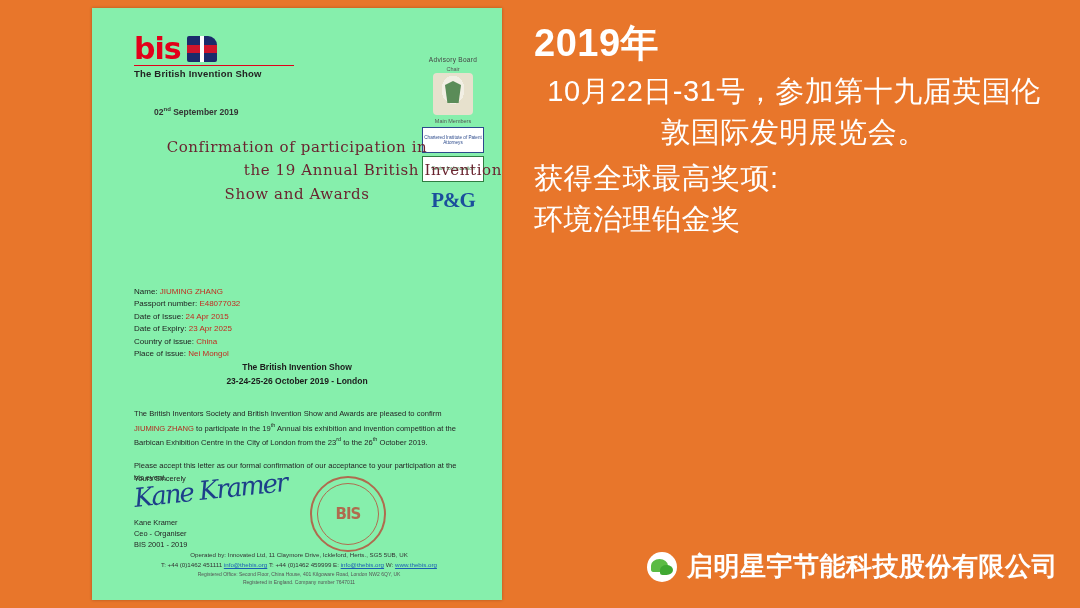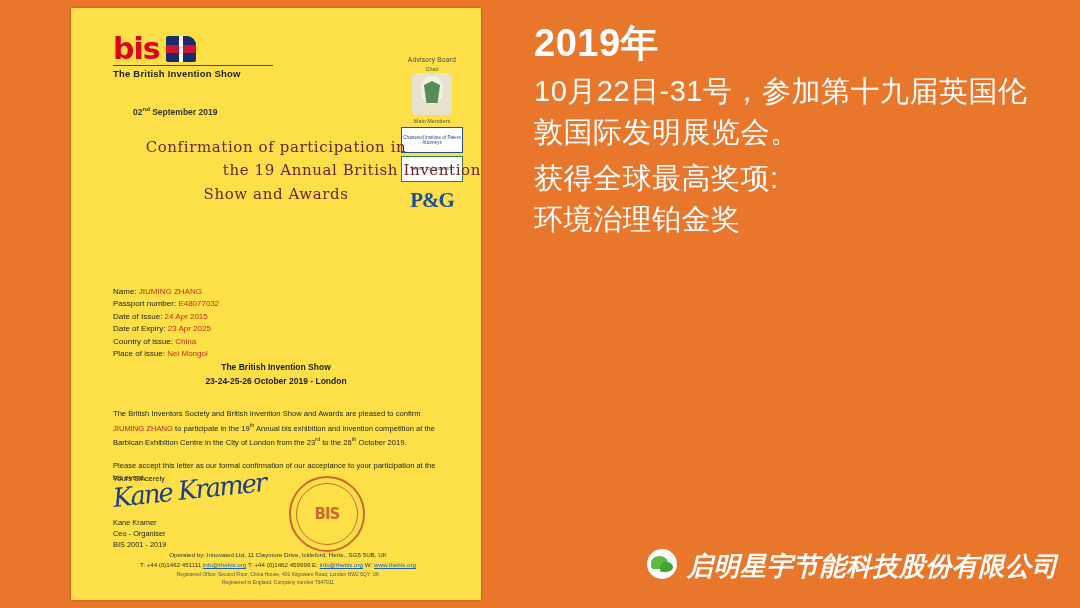--- a/index.html
+++ b/index.html
@@ -11,25 +11,25 @@
     height: 608px;
     background: #E8762B;
     font-family: "Liberation Sans", sans-serif;
     overflow: hidden;
     position: relative;
   }
 
   
   .doc-wrap {
     position: absolute;
-    left: 71px;
+    left: 92px;
     top: 8px;
     width: 410px;
     height: 592px;
-    background: #fde047;
+    background: #86efac;
     box-shadow: 0 0 3px rgba(0,0,0,0.25);
     overflow: hidden;
   }
   .doc-inner {
     position: relative;
     width: 100%;
     height: 100%;
     padding: 0;
     box-sizing: border-box;
   }
@@ -299,42 +299,42 @@
     font-size: 38px;
     font-weight: bold;
     line-height: 1.35;
     letter-spacing: 0.5px;
   }
   .caption .para {
     font-size: 29px;
     line-height: 1.42;
     letter-spacing: 0.5px;
     margin-top: 2px;
+    text-align: center;
   }
   .caption .award-label {
     font-size: 29px;
     line-height: 1.42;
     letter-spacing: 0.5px;
     margin-top: 4px;
   }
   .caption .award-name {
     font-size: 29px;
     line-height: 1.42;
     letter-spacing: 0.5px;
   }
 
   
   .company {
     position: absolute;
     right: 22px;
     bottom: 24px;
     display: flex;
-    align-items: flex-start;
+    align-items: center;
     gap: 10px;
-    font-style: italic;
   }
   .wechat-badge {
     width: 30px;
     height: 30px;
     border-radius: 50%;
     background: #ffffff;
     position: relative;
     flex: 0 0 auto;
   }
   .wechat-badge::before,

